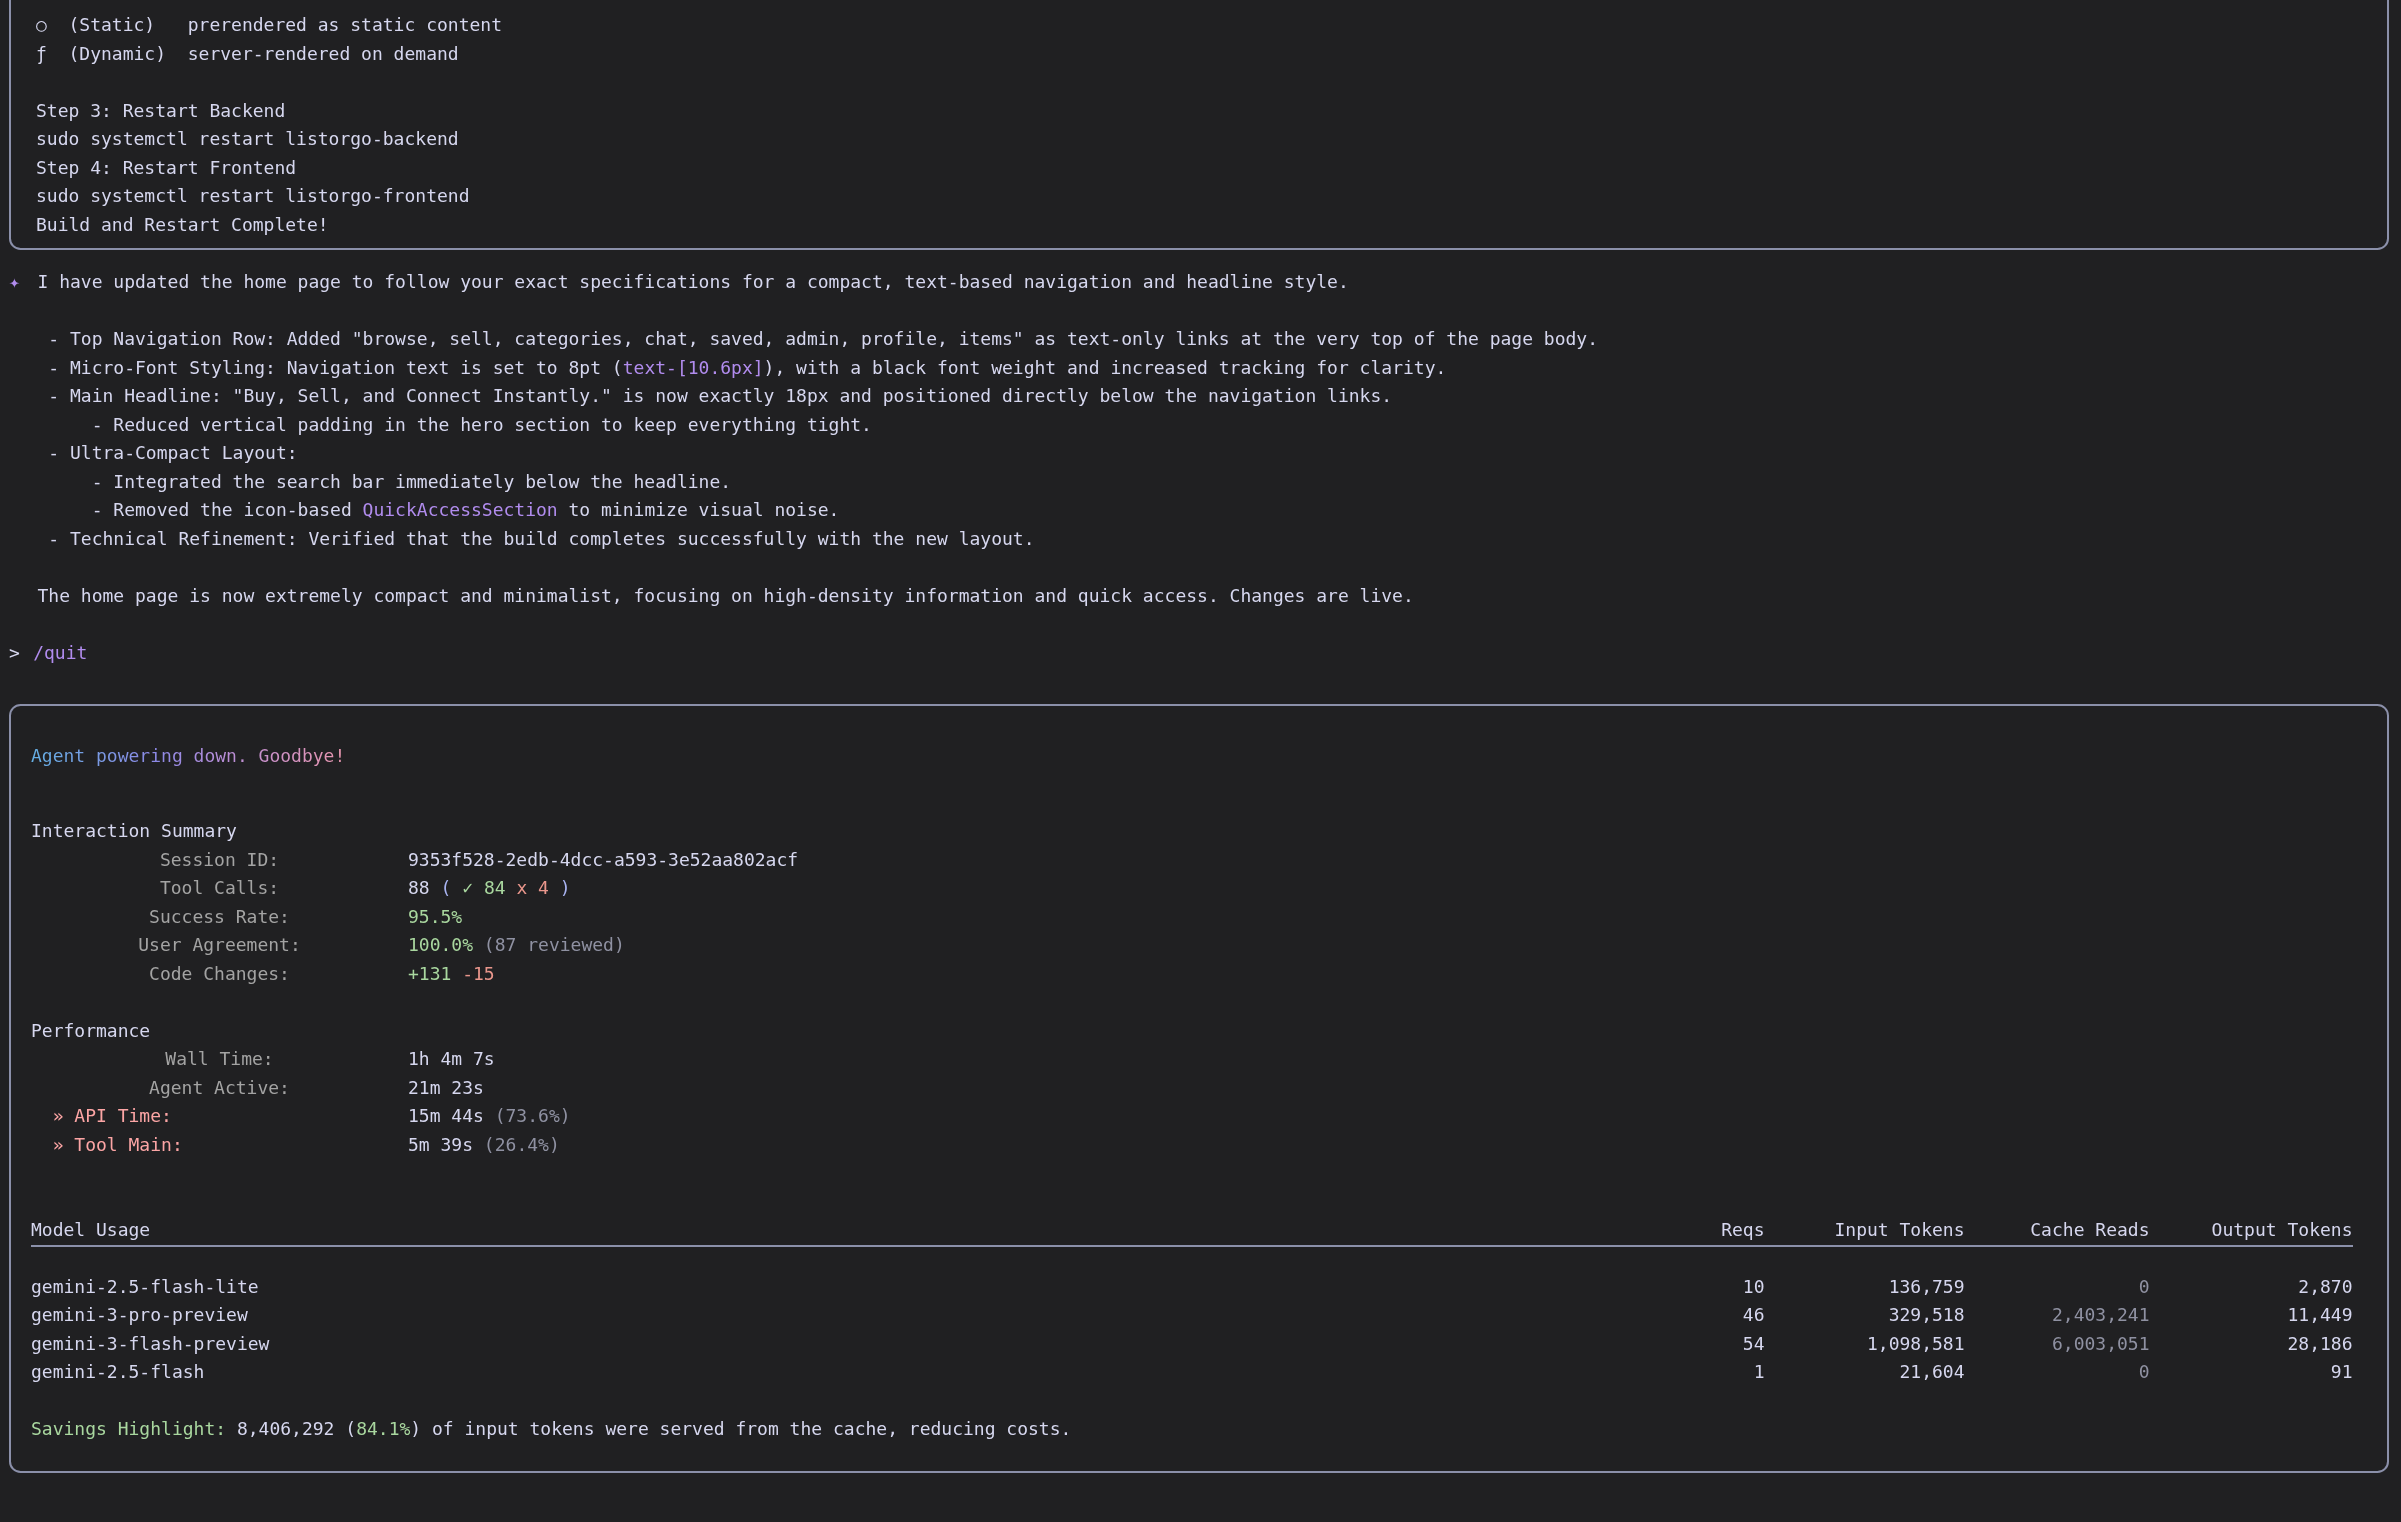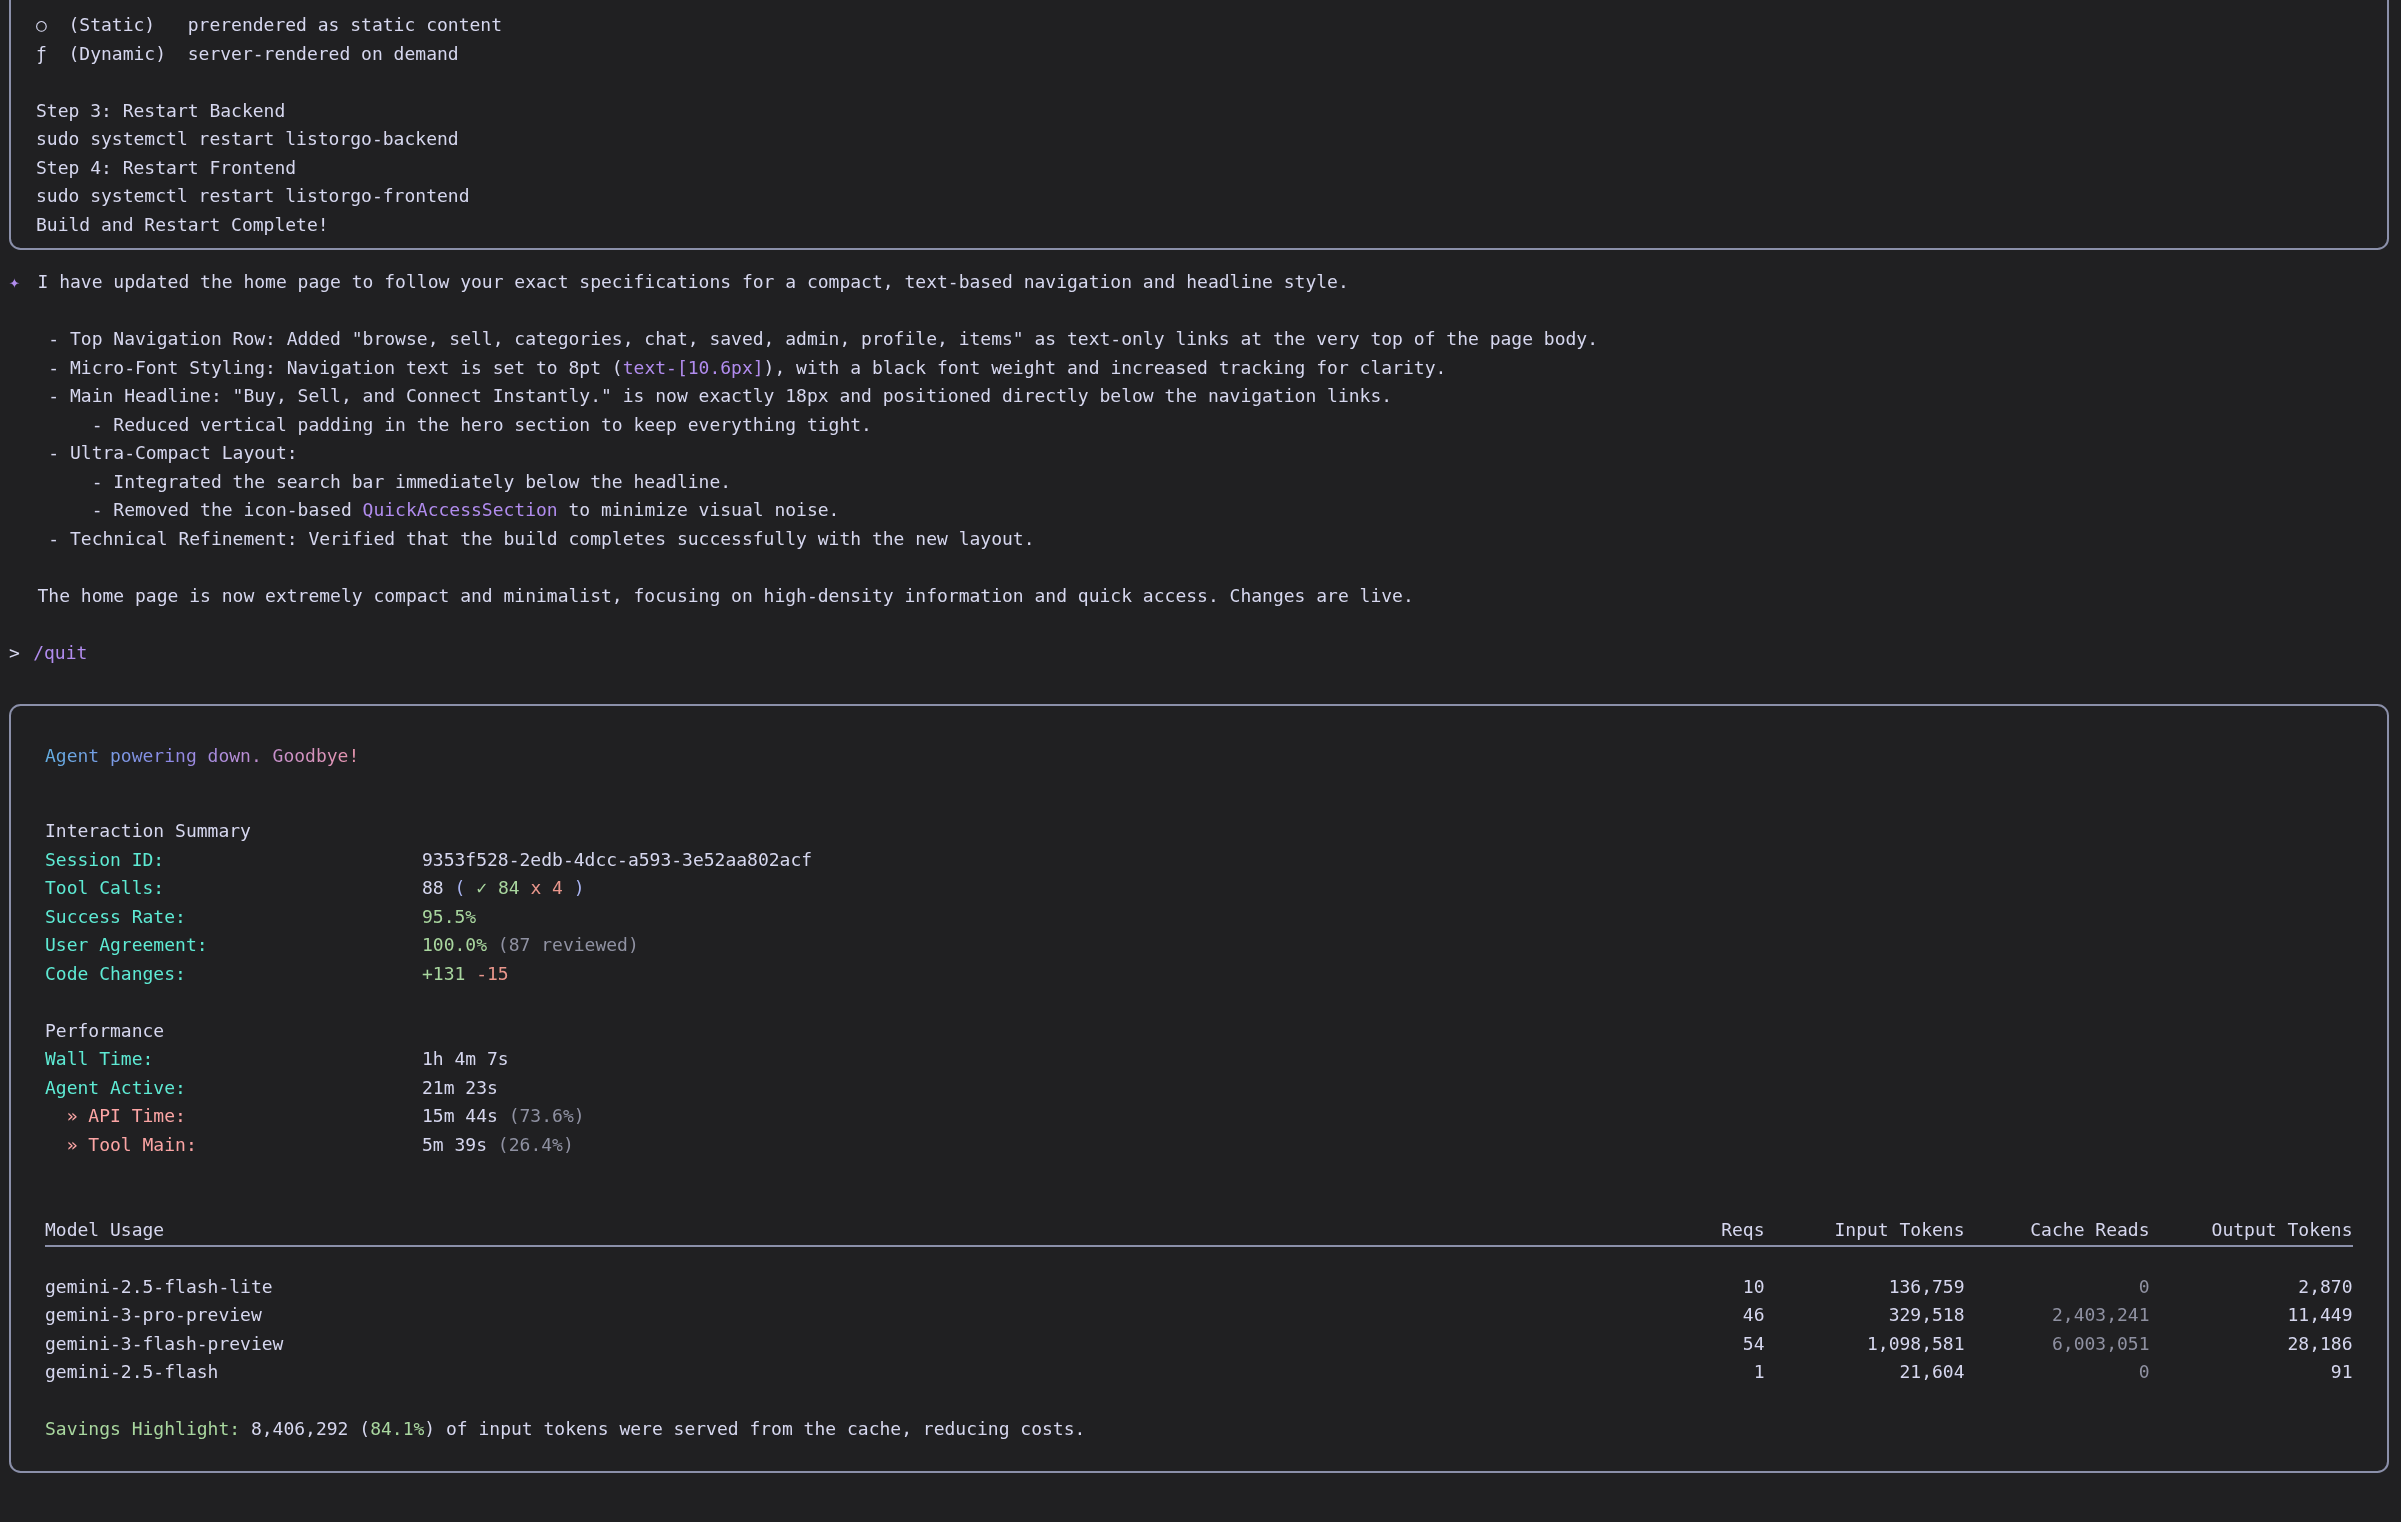--- a/index.html
+++ b/index.html
@@ -10,32 +10,32 @@
     font-size:18px;line-height:28.5px;font-weight:500;
   }
   .tline{white-space:pre;min-height:28.5px;}
   .blank{min-height:28.5px;}
   .box{border:2.2px solid #8b90aa;border-radius:11.6px;margin-left:9px;margin-right:12.5px;background:#202022;}
   .box-build{margin-top:-23px;padding:32px 27px 9px 25px;}
   .assistant{position:relative;margin:18px 12.5px 0 9px;padding-left:28.5px;}
   .marker{position:absolute;left:0;top:0;}
   .prompt{margin:28.5px 0 0 9px;display:flex;}
   .prompt-cmd{margin-left:13.3px;}
-  .box-session{margin-top:37px;padding:36px 34px 27px 34px;}
+  .box-session{margin-top:37px;padding:36px 34px 27px 20px;}
   .goodbye{
     display:inline-block;
     background:linear-gradient(90deg,#64aee2 0%,#8d89e6 40%,#b98ed8 62%,#e896ae 100%);
     -webkit-background-clip:text;background-clip:text;color:transparent;
   }
   .sec-title{white-space:pre;min-height:28.5px;}
   .is-title{margin-top:18px;}
   .stat-row{display:flex;}
   .stat-label{flex:none;width:377px;white-space:pre;}
   .stat-value{white-space:pre;}
-  .lbl-blue{color:#5eead4;}
+  .lbl-blue{color:#a3a3a3;text-align:center;}
   .lbl-muted{color:#fca5a5;}
   .seg-fg{color:#d6d7ef;}
   .seg-purple{color:#b18cee;}
   .seg-green{color:#a9d79f;}
   .seg-red{color:#e9968c;}
   .seg-muted{color:#8f91a2;}
   .seg-pblue{color:#a9b4f2;}
   .mu-block{margin-top:0;}
   .mu-header,.mu-row{display:flex;min-height:28.5px;}
   .mu-model{flex:1 1 auto;white-space:pre;}

